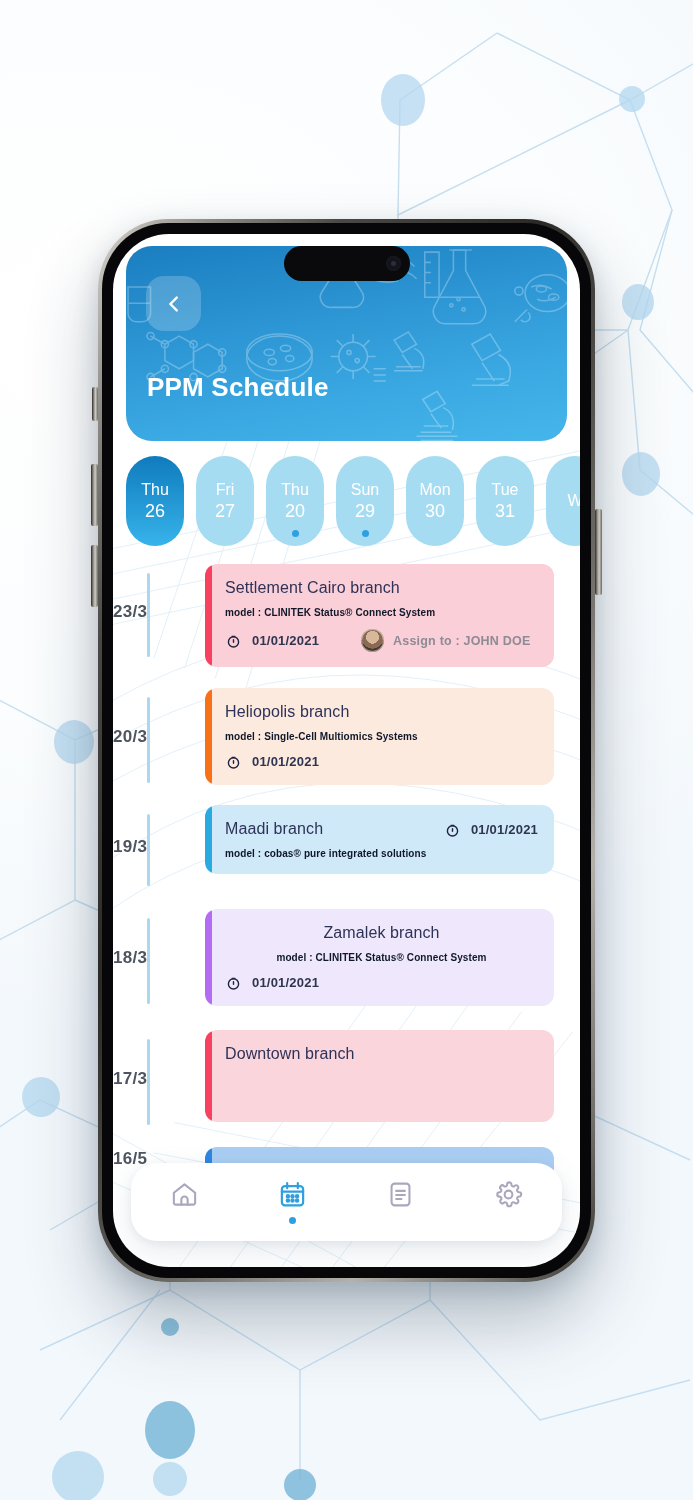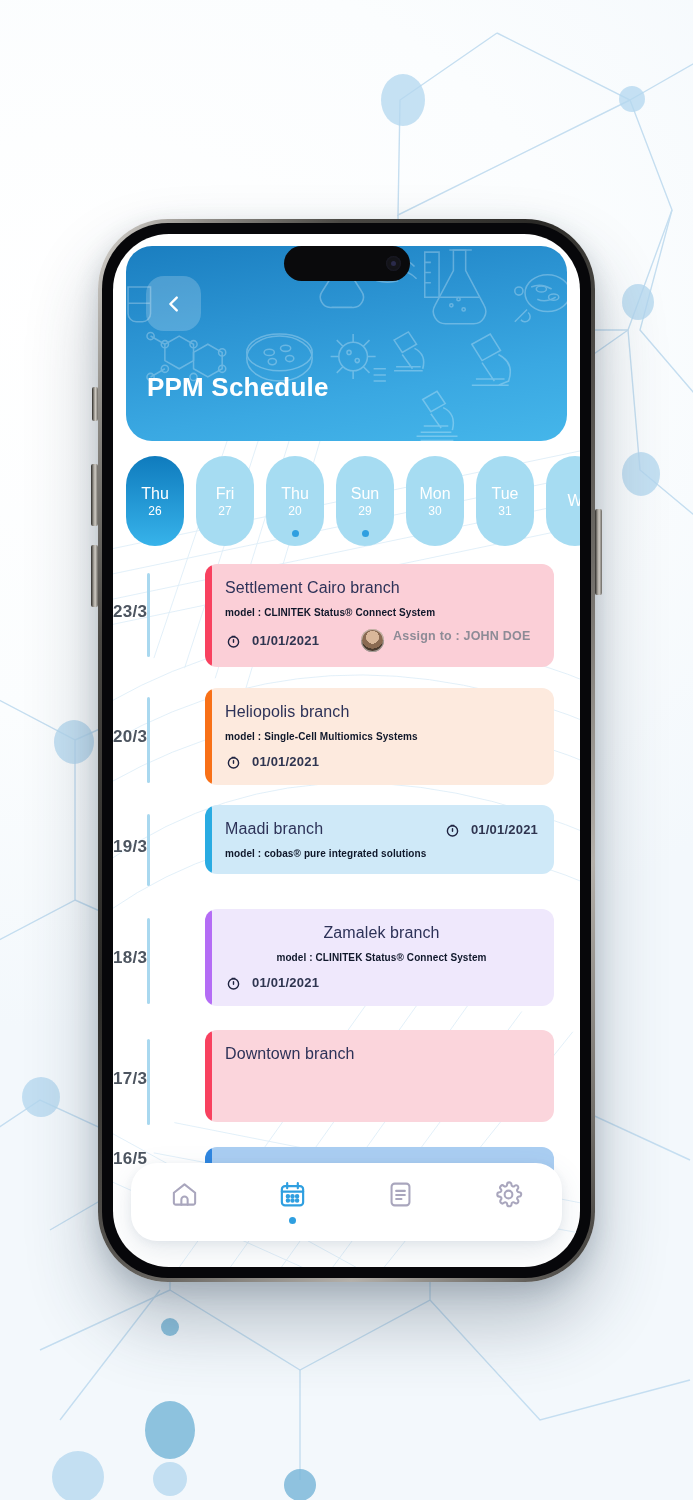--- a/index.html
+++ b/index.html
@@ -74,21 +74,21 @@
     display: flex; gap: 12px; overflow: hidden;
   }
   .date-pill {
     flex: 0 0 auto; width: 58px; height: 90px; border-radius: 29px;
     background: #a6dcf2; color: #ffffff;
     display: flex; flex-direction: column; align-items: center; justify-content: center;
     cursor: pointer; position: relative;
   }
   .date-pill.active { background: linear-gradient(180deg,#0f7bbd 0%, #37b3ea 100%); }
   .date-pill .dow { font-size: 16px; font-weight: 500; line-height: 1.25; }
-  .date-pill .dnum { font-size: 12px; font-weight: 500; line-height: 1.25; }
+  .date-pill .dnum { font-size: 18px; font-weight: 500; line-height: 1.25; }
   .date-pill .evt-dot {
     position: absolute; bottom: 9px; width: 7px; height: 7px; border-radius: 50%; background: #2f9fe0;
   }
 
   
   .timeline {
     position: absolute; left: 0; right: 0; top: 330px; bottom: 0;
     overflow: hidden;
   }
   .tl-row { position: relative; display: flex; align-items: flex-start; }
@@ -104,21 +104,21 @@
   }
   .tl-card::before {
     content: ''; position: absolute; left: 0; top: 0; bottom: 0; width: 7px; border-radius: 4px;
     background: var(--accent);
   }
   .card-title { font-size: 16px; font-weight: 400; color: #2d3258; letter-spacing: .1px; }
   .card-model { font-size: 10px; font-weight: 600; color: #0f172a; margin-top: 10px; letter-spacing: .1px; }
   .card-foot { display: flex; align-items: center; margin-top: 11px; }
   .clock-ico { width: 17px; height: 17px; flex: 0 0 17px; }
   .card-date { font-size: 13px; font-weight: 600; color: #2f3550; margin-left: 10px; letter-spacing: .2px; }
-  .assign { display: flex; margin-left: 42px; }
+  .assign { display: flex; align-items: center; margin-left: 42px; }
   .avatar {
     width: 23px; height: 23px; border-radius: 50%; flex: 0 0 23px; overflow: hidden;
     background: radial-gradient(circle at 50% 36%, #d9b79a 0 34%, #8a6a52 35% 60%, #4a3a2e 61% 100%);
     box-shadow: inset 0 0 0 1px rgba(255,255,255,.5);
   }
   .assign-txt { font-size: 12.5px; font-weight: 600; color: #8d8b96; margin-left: 9px; letter-spacing: .2px; }
   .title-row { display: flex; align-items: center; justify-content: space-between; }
   .title-row .inline-time { display: flex; align-items: center; }
 
   

